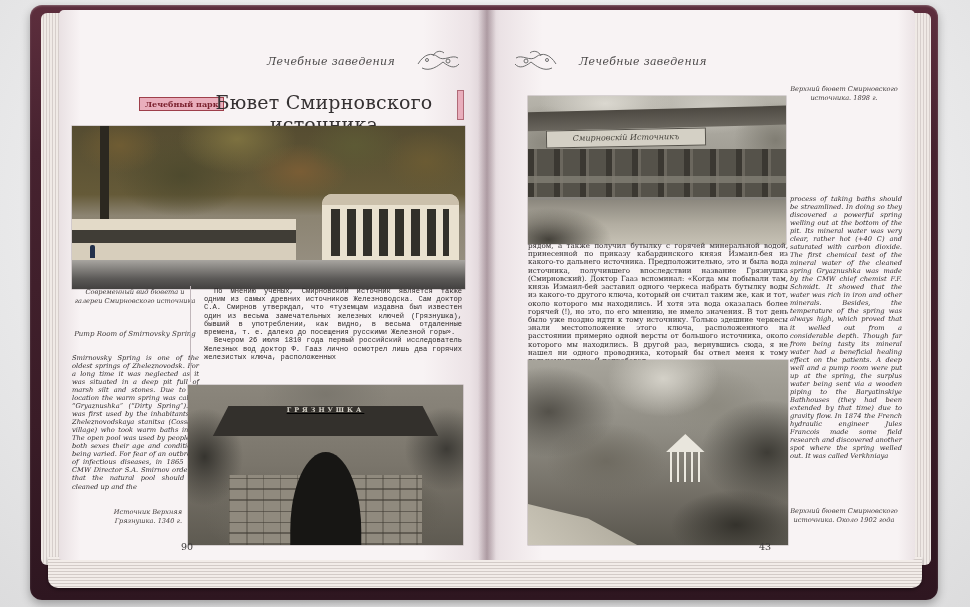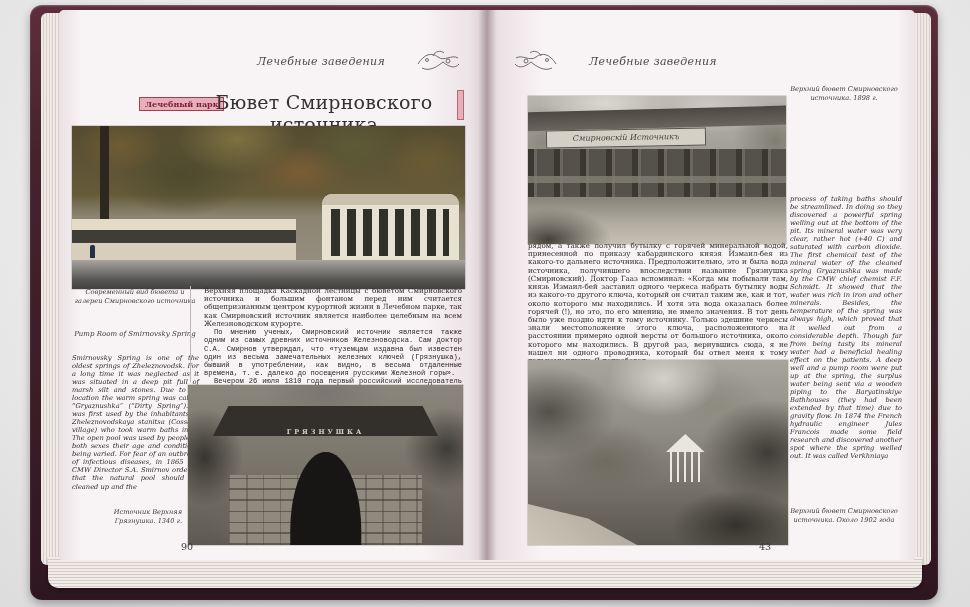--- a/index.html
+++ b/index.html
@@ -31,21 +31,21 @@
 
   .page { position:absolute; top:10px; width:428px; height:550px; }
   .page.left { left:59px; border-radius:5px 0 0 3px;
     background: linear-gradient(90deg,#e9e1e3 0%,#f8f3f4 5%,#f8f3f4 85%,#ece3e6 96%,#d9cdd2 100%); }
   .page.right { left:487px; border-radius:0 5px 3px 0;
     background: linear-gradient(90deg,#d9cdd2 0%,#ebe2e5 3%,#f8f3f4 13%,#f8f3f4 96%,#ebe3e5 100%); }
   .spine { position:absolute; left:478px; top:10px; width:18px; height:550px;
     background: linear-gradient(90deg, rgba(60,25,38,0) 0%, rgba(60,25,38,.28) 50%, rgba(60,25,38,0) 100%); }
 
   .runhead { font-style:italic; color:#4c4a4a; font-size:11px; letter-spacing:.3px; }
-  .runhead-row { position:absolute; top:38px; display:flex; align-items:center; gap:30px; }
+  .runhead-row { position:absolute; top:38px; display:flex; align-items:center; gap:20px; }
   .runhead-row.l { right:26px; }
   .runhead-row.r { left:26px; }
   .ornament svg { display:block; }
   .ornament.flip { transform: scaleX(-1); }
 
   .titleband { position:absolute; top:81px; left:0; width:100%; height:30px; }
   .tab { position:absolute; left:80px; top:6px; background:#e9aebc; border:1px solid #9e3f4a;
     color:#7c2330; font-size:8px; font-weight:bold; padding:2px 5px 2px; line-height:1; }
   .maintitle { position:absolute; left:140px; right:38px; top:0; text-align:center;
     font-size:19px; color:#353132; letter-spacing:.2px; }
@@ -89,21 +89,21 @@
   
   .p2 { background:
     radial-gradient(55px 70px at 6% 45%, #36342f 0%, rgba(0,0,0,0) 70%),
     radial-gradient(60px 60px at 94% 40%, #3d3b36 0%, rgba(0,0,0,0) 70%),
     radial-gradient(90px 50px at 50% 6%, #7b776e 0%, rgba(0,0,0,0) 70%),
     radial-gradient(80px 60px at 26% 80%, #6e6a60 0%, rgba(0,0,0,0) 70%),
     radial-gradient(70px 50px at 76% 78%, #605c52 0%, rgba(0,0,0,0) 70%),
     linear-gradient(180deg,#8b867c 0%,#7a756b 50%,#5e5a51 100%); }
   .p2-gable { position:absolute; top:13%; left:9%; right:9%; height:19%;
     background:#33302c; clip-path:polygon(0 100%, 7% 0, 93% 0, 100% 100%);
-    display:flex; align-items:flex-end; justify-content:center; }
+    display:flex; align-items:flex-start; justify-content:center;text-decoration:underline; }
   .p2-sign { color:#d9d5cb; font-size:6.5px; letter-spacing:3px; font-weight:bold; }
   .p2-wall { position:absolute; bottom:0; left:15%; right:15%; height:44%;
     background:
       repeating-linear-gradient(0deg, rgba(60,56,48,.55) 0 1.5px, rgba(0,0,0,0) 1.5px 11px),
       repeating-linear-gradient(90deg, rgba(60,56,48,.35) 0 1.5px, rgba(0,0,0,0) 1.5px 17px),
       #908a7e; }
   .p2-arch { position:absolute; left:50%; transform:translateX(-50%); bottom:0;
     width:26%; height:58%; background:#171614; border-radius:50% 50% 0 0 / 85% 85% 0 0; }
 
   
@@ -193,21 +193,20 @@
 
     <div class="margin-cap tc" style="left:13px; top:278px; width:126px;">Современный вид бювета и галереи Смирновского источника</div>
 
     <div class="margin-cap tc" style="left:13px; top:320px; width:126px; font-size:7px;">Pump Room of Smirnovsky Spring</div>
 
     <div class="margin-en" style="left:13px; top:344px; width:127px; height:158px;">Smirnovsky Spring is one of the oldest springs of Zheleznovodsk. For a long time it was neglected as it was situated in a deep pit full of marsh silt and stones. Due to its location the warm spring was called “Gryaznushka” (“Dirty Spring”). It was first used by the inhabitants of Zheleznovodskaya stanitsa (Cossack village) who took warm baths in it. The open pool was used by people of both sexes their age and conditions being varied. For fear of an outbreak of infectious diseases, in 1865 the CMW Director S.A. Smirnov ordered that the natural pool should be cleaned up and the</div>
 
     <div class="col-divider" style="left:131px; top:276px; height:96px;"></div>
 
     <div class="body-col" style="left:145px; top:277px; width:258px;">
-      <p>Верхняя площадка Каскадной лестницы с бюветом Смирновского источника и большим фонтаном перед ним считается общепризнанным центром курортной жизни в Лечебном парке, так как Смирновский источник является наиболее целебным на всем Железноводском курорте.</p>
       <p class="ind">По мнению ученых, Смирновский источник является также одним из самых древних источников Железноводска. Сам доктор С.А. Смирнов утверждал, что «туземцам издавна был известен один из весьма замечательных железных ключей (Грязнушка), бывший в употреблении, как видно, в весьма отдаленные времена, т. е. далеко до посещения русскими Железной горы».</p>
       <p class="ind">Вечером 26 июля 1810 года первый российский исследователь Железных вод доктор Ф. Гааз лично осмотрел лишь два горячих железистых ключа, расположенных</p>
     </div>
 
     <div class="photo p2" style="left:129px; top:367px; width:275px; height:160px;">
       <div class="p2-gable">
         <span class="p2-sign">ГРЯЗНУШКА</span>
       </div>
       <div class="p2-wall"></div>
       <div class="p2-arch"></div>

